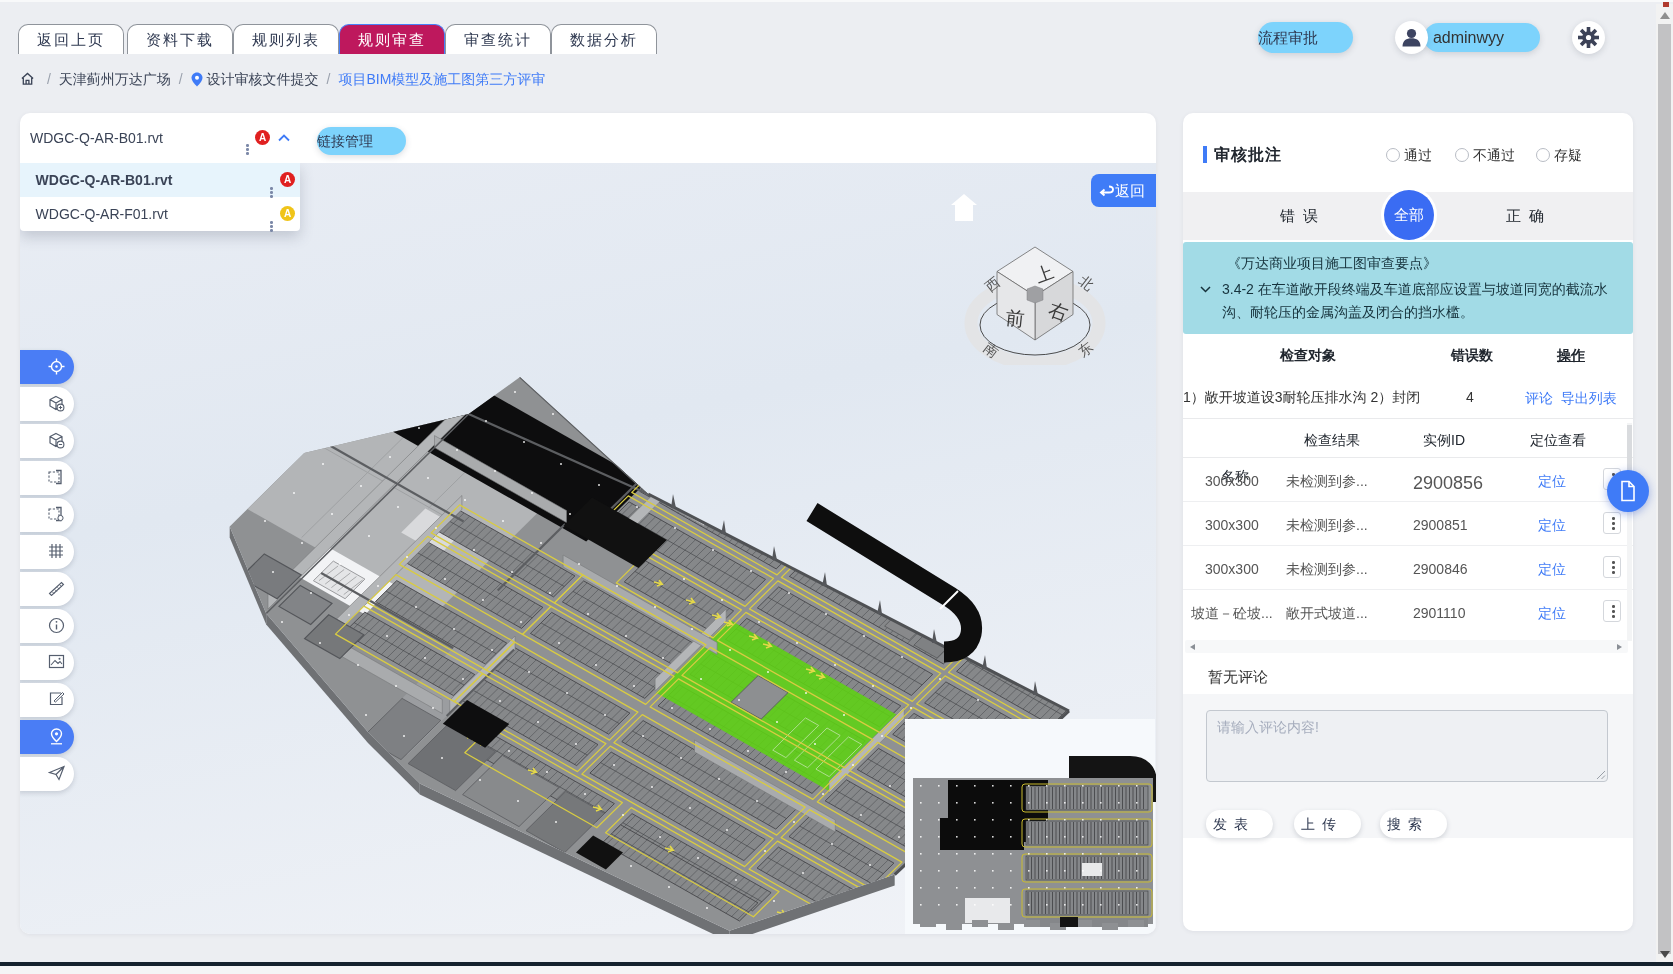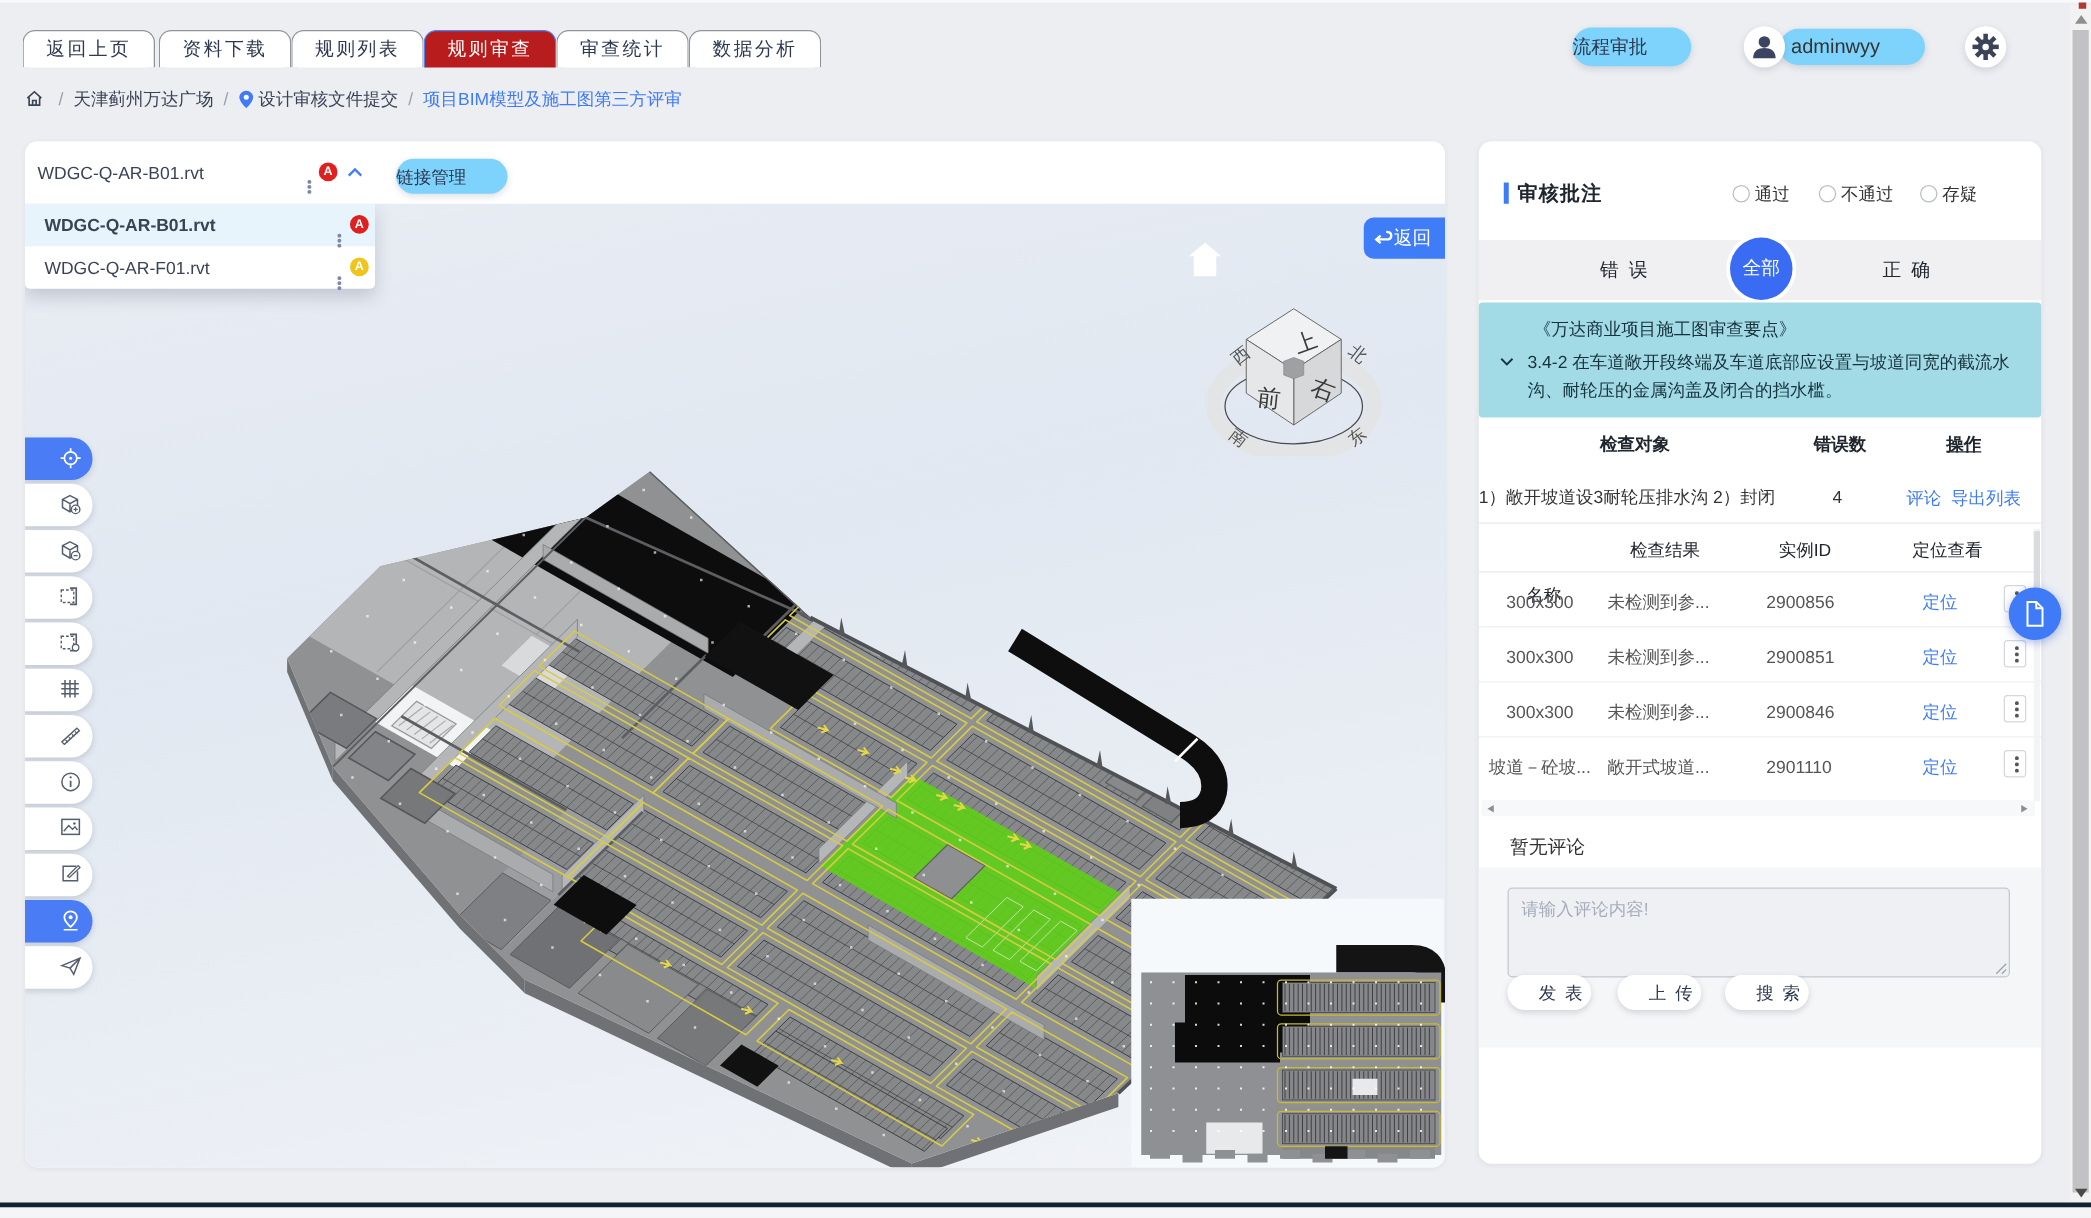--- a/index.html
+++ b/index.html
@@ -4,21 +4,21 @@
 <style>
 * { margin:0; padding:0; box-sizing:border-box; }
 html,body { width:1673px; height:974px; overflow:hidden; background:#eceef2;
   font-family:"Liberation Sans", sans-serif; }
 .abs { position:absolute; }
 #page { position:relative; width:1673px; height:974px; background:#eceef2; border-top:2px solid #f8f9fa; }
 
 .tab { position:absolute; top:22px; height:30px; line-height:29px; width:106px; text-align:center;
   background:#fff; border:1px solid #8f949b; border-bottom:none; border-radius:10px 10px 0 0;
   font-size:15px; color:#2e3850; letter-spacing:2px; }
-.tab.active { background:#b91c1c; color:#fff; border-color:#4a80f8; }
+.tab.active { background:#be185d; color:#fff; border-color:#4a80f8; }
 
 #crumb { position:absolute; top:69px; left:20px; font-size:14px; color:#3a4356; }
 #crumb span.sep { color:#9aa1ad; margin:0 8px; }
 #crumb .blue { color:#3f7bf7; }
 
 .pill { position:absolute; background:#7dd3fc; border-radius:16px; text-align:left;
   box-shadow:0 2px 6px rgba(60,70,90,.18); color:#2e3850; }
 
 #lcard { position:absolute; left:20px; top:111px; width:1136px; height:821px; background:#fff; border-radius:10px; box-shadow:0 1px 4px rgba(60,70,90,.08); }
 #viewer { position:absolute; left:0; top:50px; width:1136px; height:771px; border-radius:0 0 10px 10px; overflow:hidden;
@@ -40,21 +40,21 @@
 .rc { position:absolute; }
 #tabsbar { position:absolute; left:0; top:79px; width:450px; height:48px; background:#f0f0f2; font-size:15px; color:#20262e; }
 #cyan { position:absolute; left:0; top:129px; width:450px; height:92px; background:#a2dbe6; font-size:14px; color:#16323c; border-radius:3px; }
 .link { color:#3f7bf7; }
 .mbox { display:inline-block; width:18px; height:22px; border:1px solid #d4d7dc; border-radius:3px; position:relative; background:#fff;}
 .mbox i { position:absolute; left:8px; width:2.5px; height:2.5px; border-radius:50%; background:#555; }
 
 #commsec { position:absolute; left:0; top:581px; width:450px; height:144px; background:#f5f6f8; }
 #cmtta { position:absolute; left:23px; top:16px; width:402px; height:72px; background:#eef0f3; border:1px solid #c3c8cf; border-radius:4px;
   font-size:14px; color:#a6adbd; padding:8px 10px; }
-.cbtn { position:absolute; top:86px; width:67px; height:28px; line-height:28px; border-radius:15px; background:#fff; text-align:right;
+.cbtn { position:absolute; top:116px; width:67px; height:28px; line-height:28px; border-radius:15px; background:#fff; text-align:left;
   font-size:14px; color:#2e3850; box-shadow:0 2px 5px rgba(60,70,90,.2); letter-spacing:7px; text-indent:7px;}
 
 #sbar { position:absolute; right:0; top:2px; width:17px; height:958px; background:#f2f2f2; }
 #sbar .thumb { position:absolute; left:2px; top:20px; width:13px; height:930px; background:#c2c2c4; }
 .arr { width:0; height:0; position:absolute; left:4px; }
 #botline { position:absolute; left:0; top:960px; width:1673px; height:4px; background:#15222e; }
 #botpad { position:absolute; left:0; top:964px; width:1673px; height:10px; background:#f4f5f6; }
 .radio { display:inline-block; width:14px; height:14px; border-radius:50%; border:1.5px solid #b9bdc5; background:#fff; vertical-align:-2px; }
 </style>
 </head>
@@ -1467,21 +1467,21 @@
   <div class="rc" style="left:0; top:305px; width:450px; height:1px; background:#e9eaec;"></div>
 
   <div class="rc" style="left:38px; top:319px; font-size:14px; color:#20262e;margin-top:36px;">名称</div>
   <div class="rc" style="left:121px; top:319px; font-size:14px; color:#20262e;font-family:Liberation Mono, monospace;">检查结果</div>
   <div class="rc" style="left:240px; top:319px; font-size:14px; color:#20262e;">实例ID</div>
   <div class="rc" style="left:347px; top:319px; font-size:14px; color:#20262e;">定位查看</div>
   <div class="rc" style="left:0; top:344px; width:450px; height:1px; background:#e9eaec;"></div>
 
   <div class="rc" style="left:22px; top:360px; font-size:14px; color:#555;">300x300</div>
   <div class="rc" style="left:103px; top:360px; font-size:14px; color:#555;">未检测到参...</div>
-  <div class="rc" style="left:230px; top:360px; font-size:14px; color:#555;">2900856</div>
+  <div class="rc" style="left:230px; top:360px; font-size:18px; color:#555;">2900856</div>
   <div class="rc link" style="left:355px; top:360px; font-size:14px;">定位</div>
   <div class="rc" style="left:420px; top:355px;"><span class="mbox"><i style="top:4px;"></i><i style="top:9px;"></i><i style="top:14px;"></i></span></div>
   <div class="rc" style="left:0; top:388px; width:450px; height:1px; background:#eeeff1;"></div>
   <div class="rc" style="left:22px; top:404px; font-size:14px; color:#555;">300x300</div>
   <div class="rc" style="left:103px; top:404px; font-size:14px; color:#555;">未检测到参...</div>
   <div class="rc" style="left:230px; top:404px; font-size:14px; color:#555;">2900851</div>
   <div class="rc link" style="left:355px; top:404px; font-size:14px;">定位</div>
   <div class="rc" style="left:420px; top:399px;"><span class="mbox"><i style="top:4px;"></i><i style="top:9px;"></i><i style="top:14px;"></i></span></div>
   <div class="rc" style="left:0; top:432px; width:450px; height:1px; background:#eeeff1;"></div>
   <div class="rc" style="left:22px; top:448px; font-size:14px; color:#555;">300x300</div>

